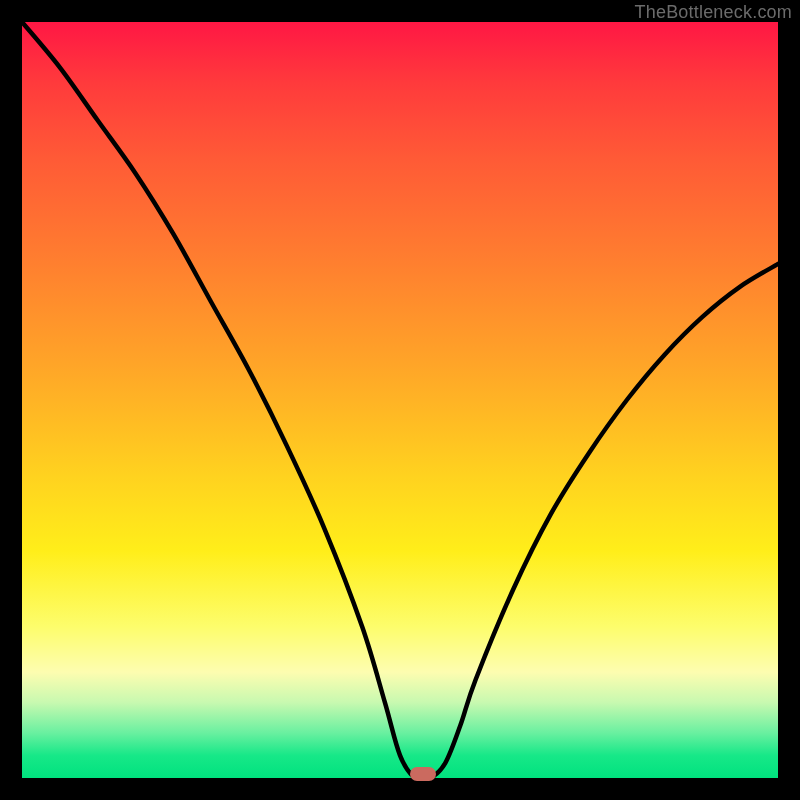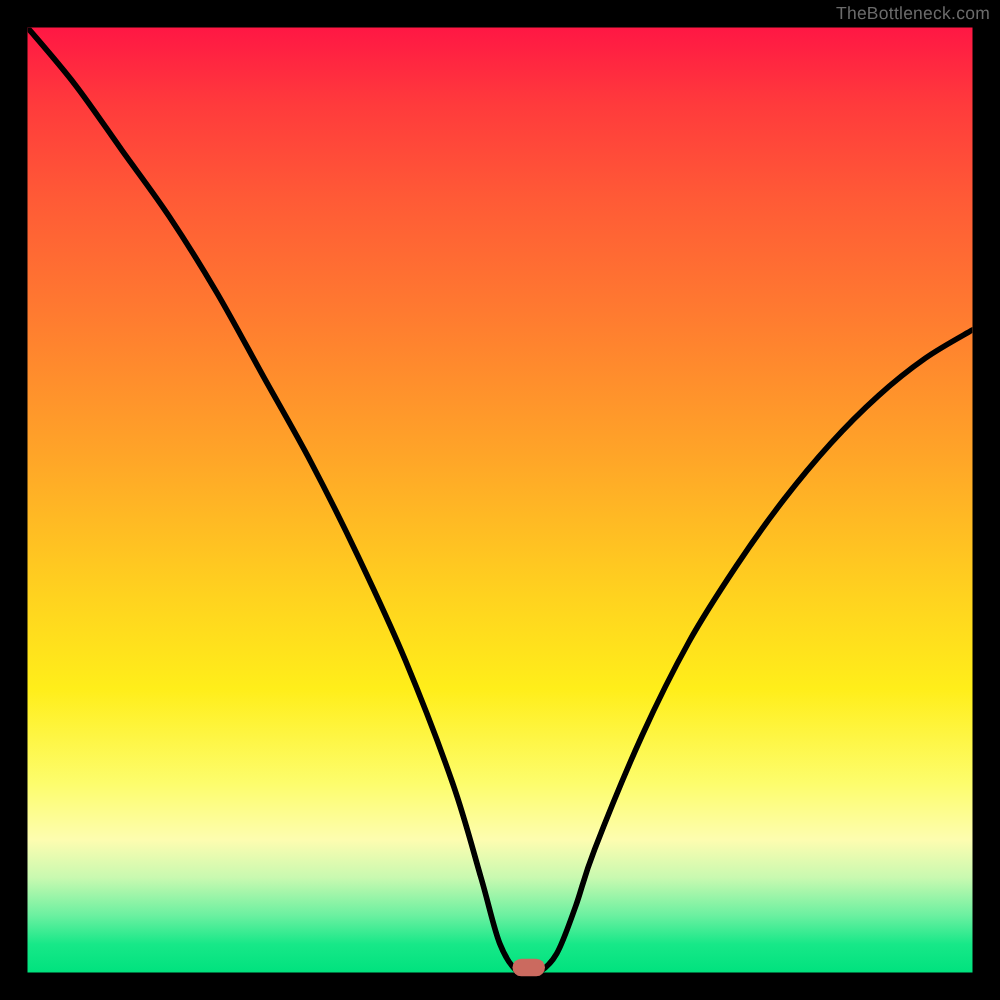--- a/index.html
+++ b/index.html
@@ -41,21 +41,21 @@
       #6af0a0 94%,
       #17e888 97%,
       #00e27e 100%
     );
   }
   .watermark {
     position: absolute;
     top: 2px;
     right: 8px;
     color: #6b6b6b;
-    font-size: 14px;
+    font-size: 18px;
     font-weight: 500;
     letter-spacing: 0.2px;
     z-index: 5;
     user-select: none;
   }
   svg.curve {
     position: absolute;
     left: 0;
     top: 0;
     width: 756px;

